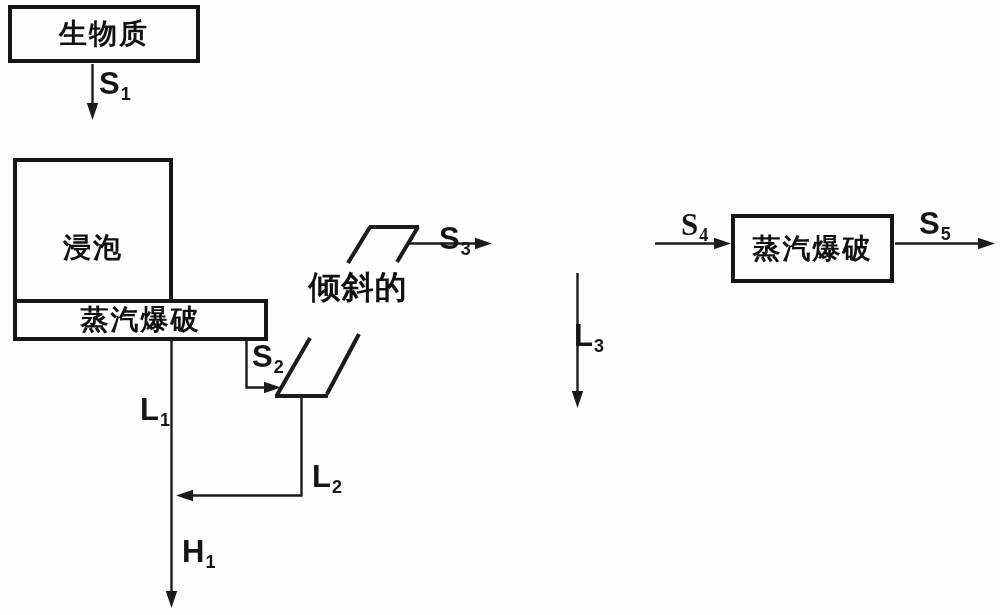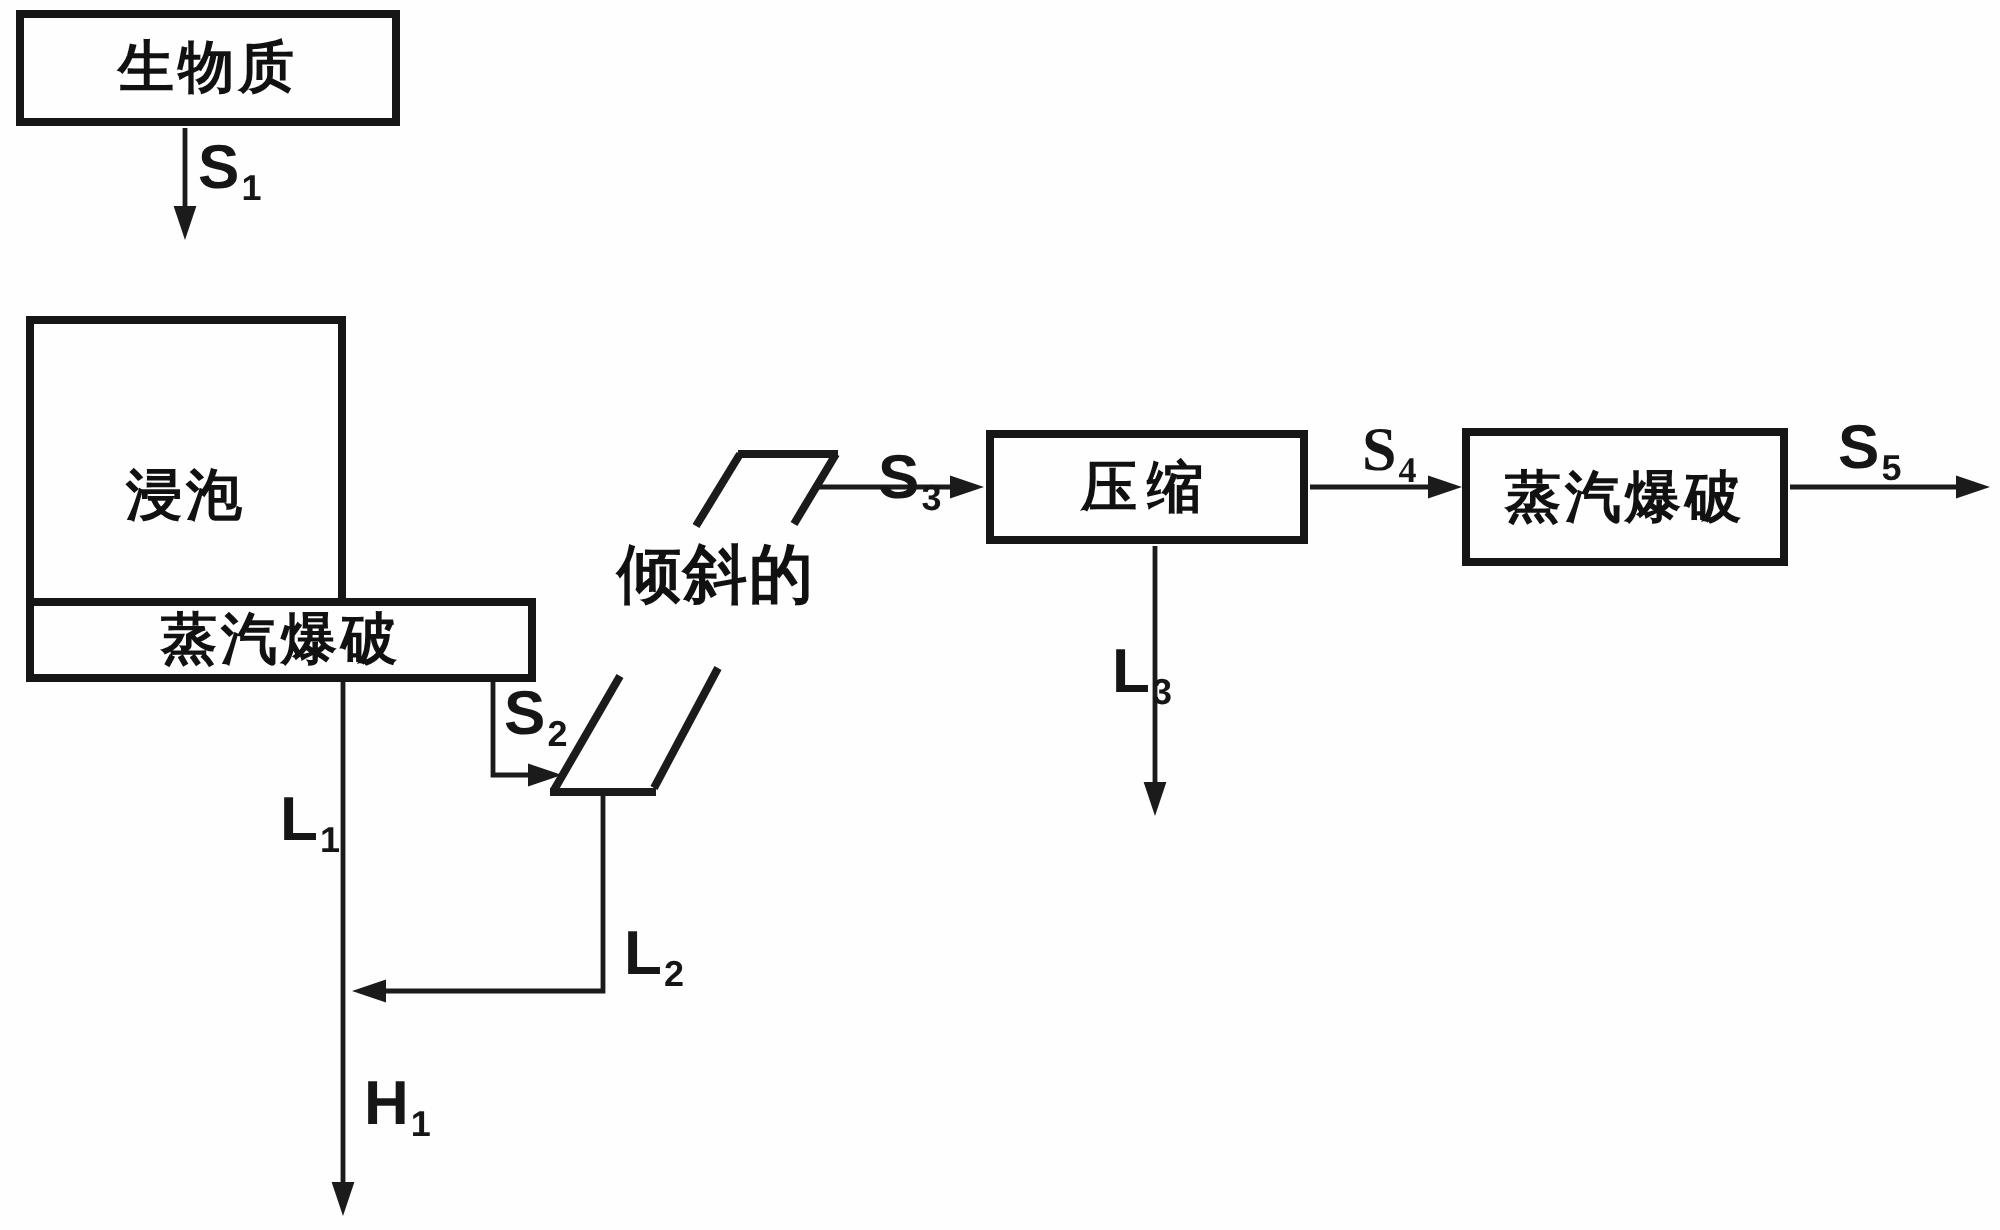--- a/index.html
+++ b/index.html
@@ -62,21 +62,21 @@
     vertical-align: -6px;
     margin-left: 1px;
   }
   .lbl-s1 { left: 99px;  top: 68px; }
   .lbl-s2 { left: 252px; top: 341px; }
   .lbl-s3 { left: 439px; top: 211px; margin-top: 12px; }
   .lbl-s4 { left: 681px; top: 209px; font-family: Liberation Serif, serif; }
   .lbl-s5 { left: 919px; top: 208px; }
   .lbl-l1 { left: 140px; top: 394px; }
   .lbl-l2 { left: 312px; top: 461px; }
-  .lbl-l3 { left: 556px; top: 320px; }
+  .lbl-l3 { left: 574px; top: 320px; }
   .lbl-h1 { left: 182px; top: 536px; }
   svg .flow { stroke: #1b1b1b; stroke-width: 2.4; fill: none; }
   svg .head { fill: #1b1b1b; stroke: none; }
   svg .vessel { stroke: #1b1b1b; stroke-width: 4; fill: none; stroke-linecap: butt; }
 </style>
 </head>
 <body>
 
 <div class="canvas">
 
@@ -137,23 +137,20 @@
   </div>
 
   <div class="pbox box-soak">
     <span>浸泡</span>
   </div>
 
   <div class="pbox box-screw">
     <span>蒸汽爆破</span>
   </div>
 
-  <div class="pbox box-compress">
-    <span>压缩</span>
-  </div>
 
   <div class="pbox box-steam">
     <span>蒸汽爆破</span>
   </div>
 
   <div class="reactor-label">
     <div>倾斜的</div>
   </div>
 
   <div class="stream lbl-s1"><span>S</span><span class="sub">1</span></div>

